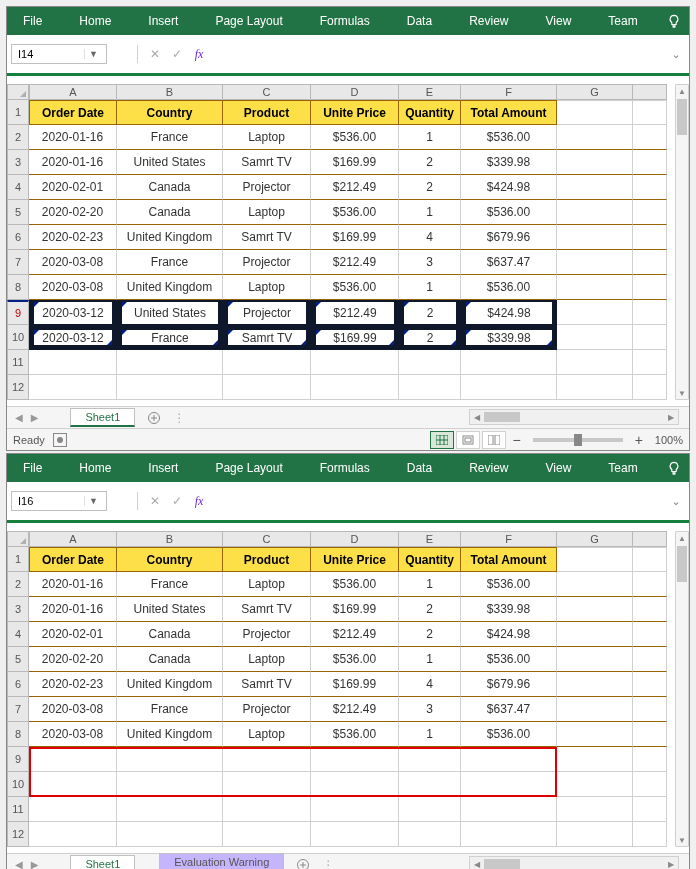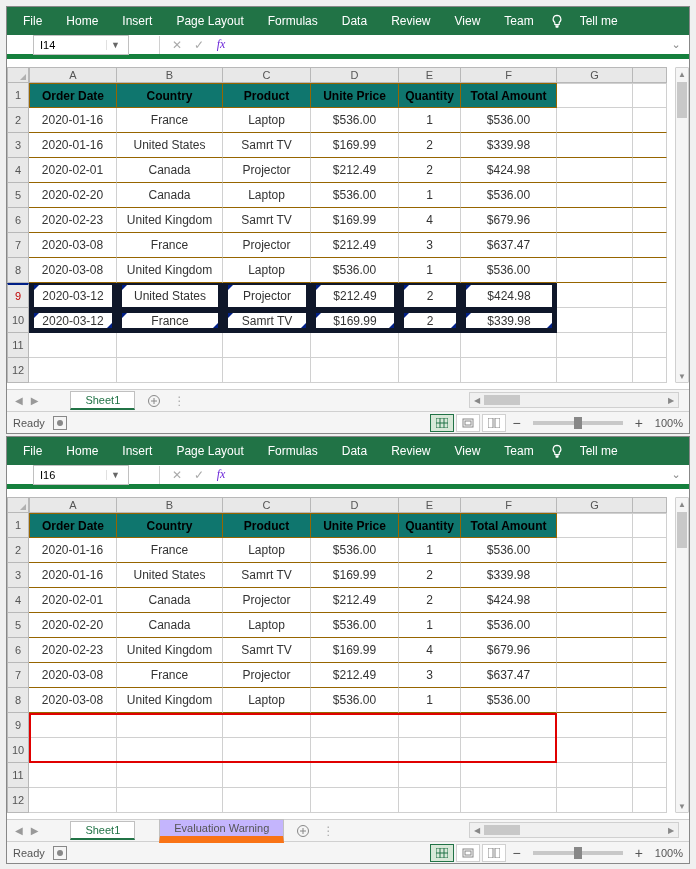--- a/index.html
+++ b/index.html
@@ -1,41 +1,41 @@
 <!DOCTYPE html>
 <html><head>
   <meta charset="utf-8">
   <style>
     * { margin: 0; padding: 0; box-sizing: border-box; font-family: -apple-system, "Segoe UI", sans-serif; }
     body { background: #f0f0f0; display: flex; flex-direction: column; gap: 2px; padding: 6px; width: 696px; }
     .panel { background: #fff; border: 1px solid #888; display: flex; flex-direction: column; }
-    .ribbon { background: #217346; display: flex; align-items: center; height: 28px; padding: 0 4px; gap: 0; }
+    .ribbon { background: #217346; display: flex; align-items: center; height: 28px; padding: 0 4px; gap: 13px; }
     .ribbon-tab { color: #fff; font-size: 12px; padding: 6px 12px; cursor: pointer; white-space: nowrap; }
     .bulb-icon { color: #fff; display: flex; align-items: center; padding: 0 4px; }
-    .namebox-bar { display: flex; align-items: center; height: 24px; background: #fff; border-bottom: 5px solid #15803d; position: relative; padding-left: 22px; }
+    .namebox-bar { display: flex; align-items: center; height: 41px; background: #fff; border-bottom: 3px solid #15803d; position: relative; }
     .namebox { display: flex; align-items: center; border: 1px solid #c0c0c0; height: 20px; margin: 2px 0 2px 4px; width: 96px; }
     .namebox input { border: none; outline: none; font-size: 11px; padding: 0 6px; width: 72px; }
     .namebox .dd { width: 18px; text-align: center; font-size: 9px; color: #666; border-left: 1px solid #e0e0e0; cursor: pointer; }
     .fx-group { display: flex; align-items: center; margin-left: 24px; gap: 0; }
     .fx-btn { width: 22px; height: 20px; display: flex; align-items: center; justify-content: center; font-size: 12px; color: #aaa; }
     .fx-btn.fx { color: #6d28d9; font-style: italic; font-family: Georgia, serif; font-size: 12px; }
     .formula-input { border: none; outline: none; font-size: 11px; padding: 0 6px; flex: 1; }
     .nb-expand { position: absolute; right: 4px; width: 18px; height: 18px; display:flex; align-items:center; justify-content:center; font-size: 11px; color: #888; cursor: pointer; }
     .sep-v { width: 1px; height: 18px; background: #d0d0d0; margin: 0 6px; }
     .sheet-area { position: relative; padding: 8px 10px 6px 0; background: #fff; display: flex; flex-direction: column; }
     .grid-wrap { display: flex; flex-direction: column; position: relative; }
     .col-headers { display: flex; margin-left: 22px; }
     .col-header { background: #e8e8e8; border: 1px solid #b8b8b8; border-left: none; height: 16px; display: flex; align-items: center; justify-content: center; font-size: 11px; color: #555; }
     .col-header:first-child { border-left: 1px solid #b8b8b8; }
     .corner { width: 22px; height: 16px; background: #e8e8e8; border: 1px solid #b8b8b8; position: absolute; left: 0; top: 0; }
     .corner::after { content: ''; position: absolute; right: 2px; bottom: 2px; width: 0; height: 0; border-left: 6px solid transparent; border-bottom: 6px solid #b0b0b0; }
     .row { display: flex; height: 25px; }
     .row .rh { width: 22px; background: #e8e8e8; border: 1px solid #b8b8b8; border-top: none; display: flex; align-items: center; justify-content: center; font-size: 11px; color: #555; }
     .row .cell { border: 1px solid #d0d0d0; border-top: none; border-left: none; font-size: 12px; color: #333; display: flex; align-items: center; justify-content: center; padding: 0 4px; overflow: hidden; white-space: nowrap; }
-    .header-row .cell { background: #0f766e; font-weight: 700; border: 1px solid #966500; color: #000; }
+    .header-row .cell { background: #fde047; font-weight: 700; border: 1px solid #966500; color: #000; }
     .header-row .cell + .cell { border-left: none; }
     .data-row .cell { border-bottom: 1px solid #966500; }
     .w-a { width: 88px; } .w-b { width: 106px; } .w-c { width: 88px; } .w-d { width: 88px; } .w-e { width: 62px; } .w-f { width: 96px; } .w-g { width: 76px; } .w-extra { width: 34px; }
     .ins-row .rh { position: relative; }
     .ins-row.mode-top .rh { color: #c00000; border-top: 2px solid #001f87; }
     .ins-row .cell.marked { border: 5px solid #0f172a; position: relative; }
     .ins-row .cell.marked::before,
     .ins-row .cell.marked::after { content: ''; position: absolute; width: 0; height: 0; }
     .ins-row .cell.marked::before { left: -1px; top: -1px; border-top: 7px solid #001f87; border-right: 7px solid transparent; }
     .ins-row .cell.marked::after { right: -1px; bottom: -1px; border-bottom: 7px solid #001f87; border-left: 7px solid transparent; }

